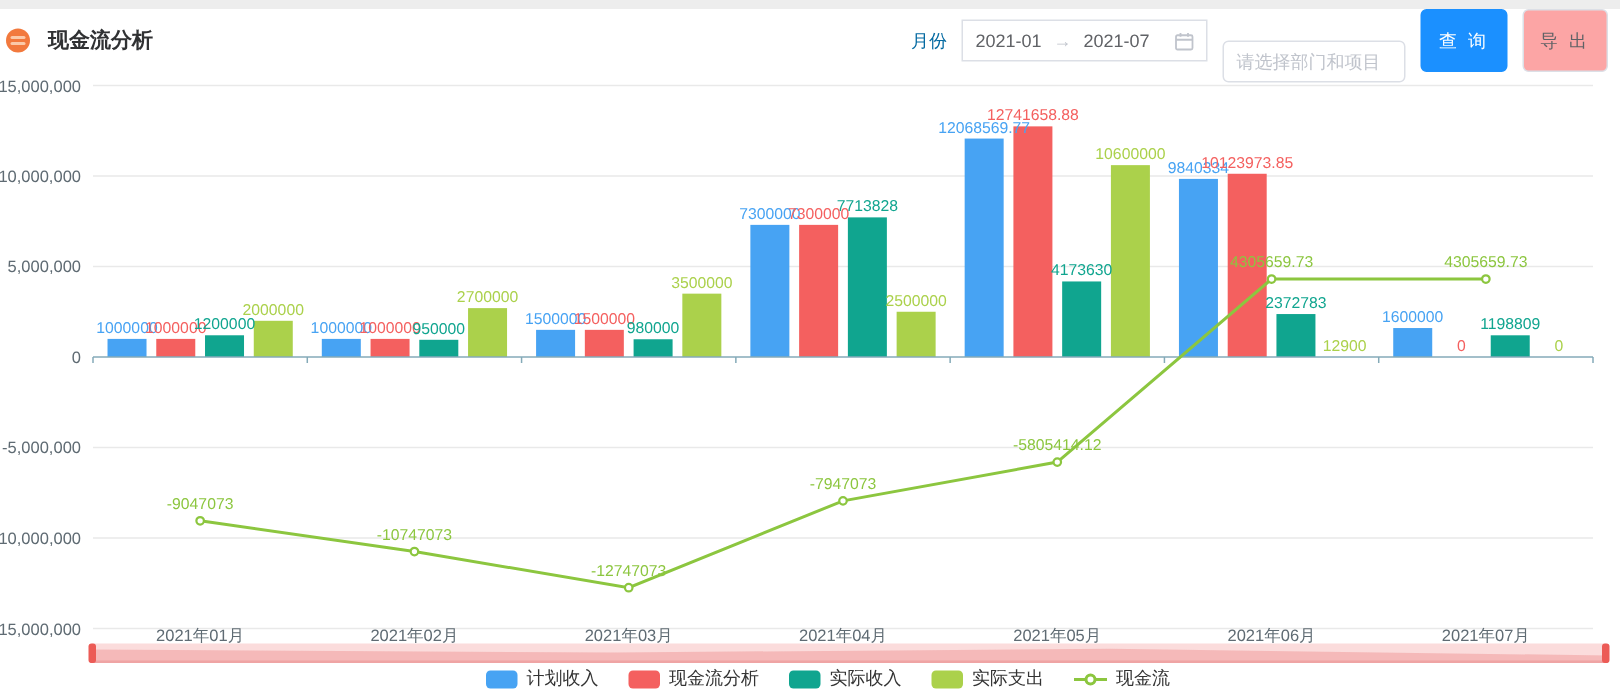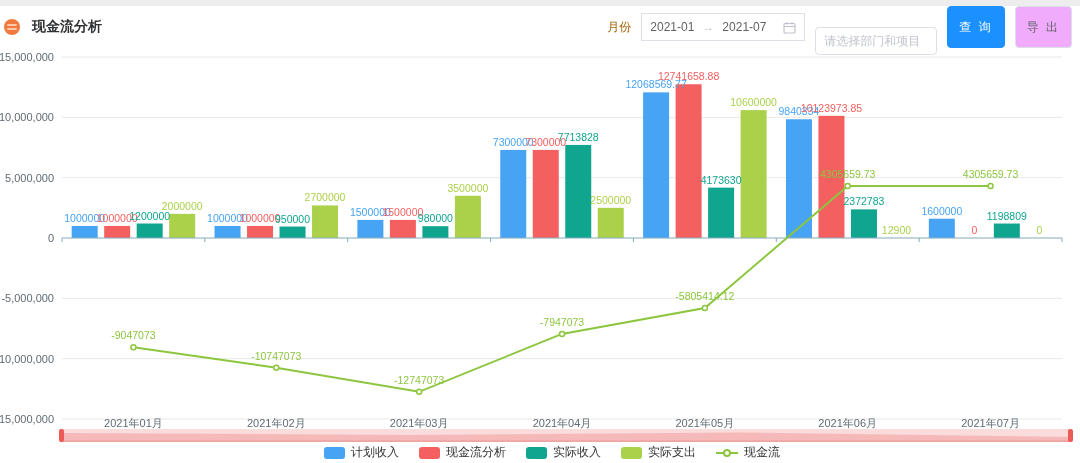--- a/index.html
+++ b/index.html
@@ -7,29 +7,29 @@
   .page { position:relative; width:1080px; height:463px; background:#fff; overflow:hidden; }
   .top-strip { position:absolute; top:0; left:0; width:1080px; height:6px; background:#ededed; }
 
   
   .hdr { position:absolute; top:6px; left:0; width:1080px; height:42px; display:flex; align-items:center; background:#fff; }
   .hdr-left { display:flex; align-items:center; margin-left:4px; }
   .money-ic { width:16px; height:16px; border-radius:50%; background:#f2793d; position:relative; flex:0 0 auto; }
   .money-ic::after { content:""; position:absolute; left:3px; top:5px; width:10px; height:2px; background:#fbc9a8; box-shadow:0 4px 0 #fbc9a8; border-radius:1px; }
   .hdr-title { margin-left:12px; font-size:14px; color:#303133; font-weight:700; }
   .hdr-right { margin-left:auto; display:flex; align-items:center; margin-right:8px; }
-  .month-lab { font-size:12px; color:#a16207; margin-right:10px; }
+  .month-lab { font-size:12px; color:#0369a1; margin-right:10px; }
   .date-box { width:164px; height:28px; border:1px solid #dcdfe6; border-radius:0; display:flex; align-items:center; padding:0 8px; font-size:12px; color:#606266; background:#fff; cursor:pointer; }
   .date-box .sep { color:#c0c4cc; margin:0 8px; }
   .date-box .cal { margin-left:auto; display:flex; }
   .filter-box { width:122px; height:28px; border:1px solid #dcdfe6; border-radius:4px; margin-left:10px; padding:0 8px; font-size:12px; color:#0369a1; outline:none;margin-top:28px; }
   .filter-box::placeholder { color:#c0c4cc; }
   .btn { height:42px; padding:0 11px; border-radius:4px; font-size:12px; margin-left:10px; cursor:pointer; border:1px solid transparent; letter-spacing:2px; }
   .btn-primary { background:var(--accent,#1b90ff); color:#fff; border-color:var(--accent,#1b90ff); }
-  .btn-plain { background:#f0abfc; color:#606266; border-color:#dcdfe6; }
+  .btn-plain { background:#fca5a5; color:#606266; border-color:#dcdfe6; }
 
   
   .chart-svg { position:absolute; top:46px; left:0; }
 
   
   .dz { position:absolute; top:429px; left:60px; width:1012px; height:13px; background:#fbdcdc; border-radius:2px; cursor:pointer; }
   .dz svg { position:absolute; top:0; left:0; }
   .dz-handle { position:absolute; top:0; width:5px; height:13px; background:#ec5b56; border-radius:2px; cursor:ew-resize; }
   .dz-handle.left { left:-1px; } .dz-handle.right { right:-1px; }
 

